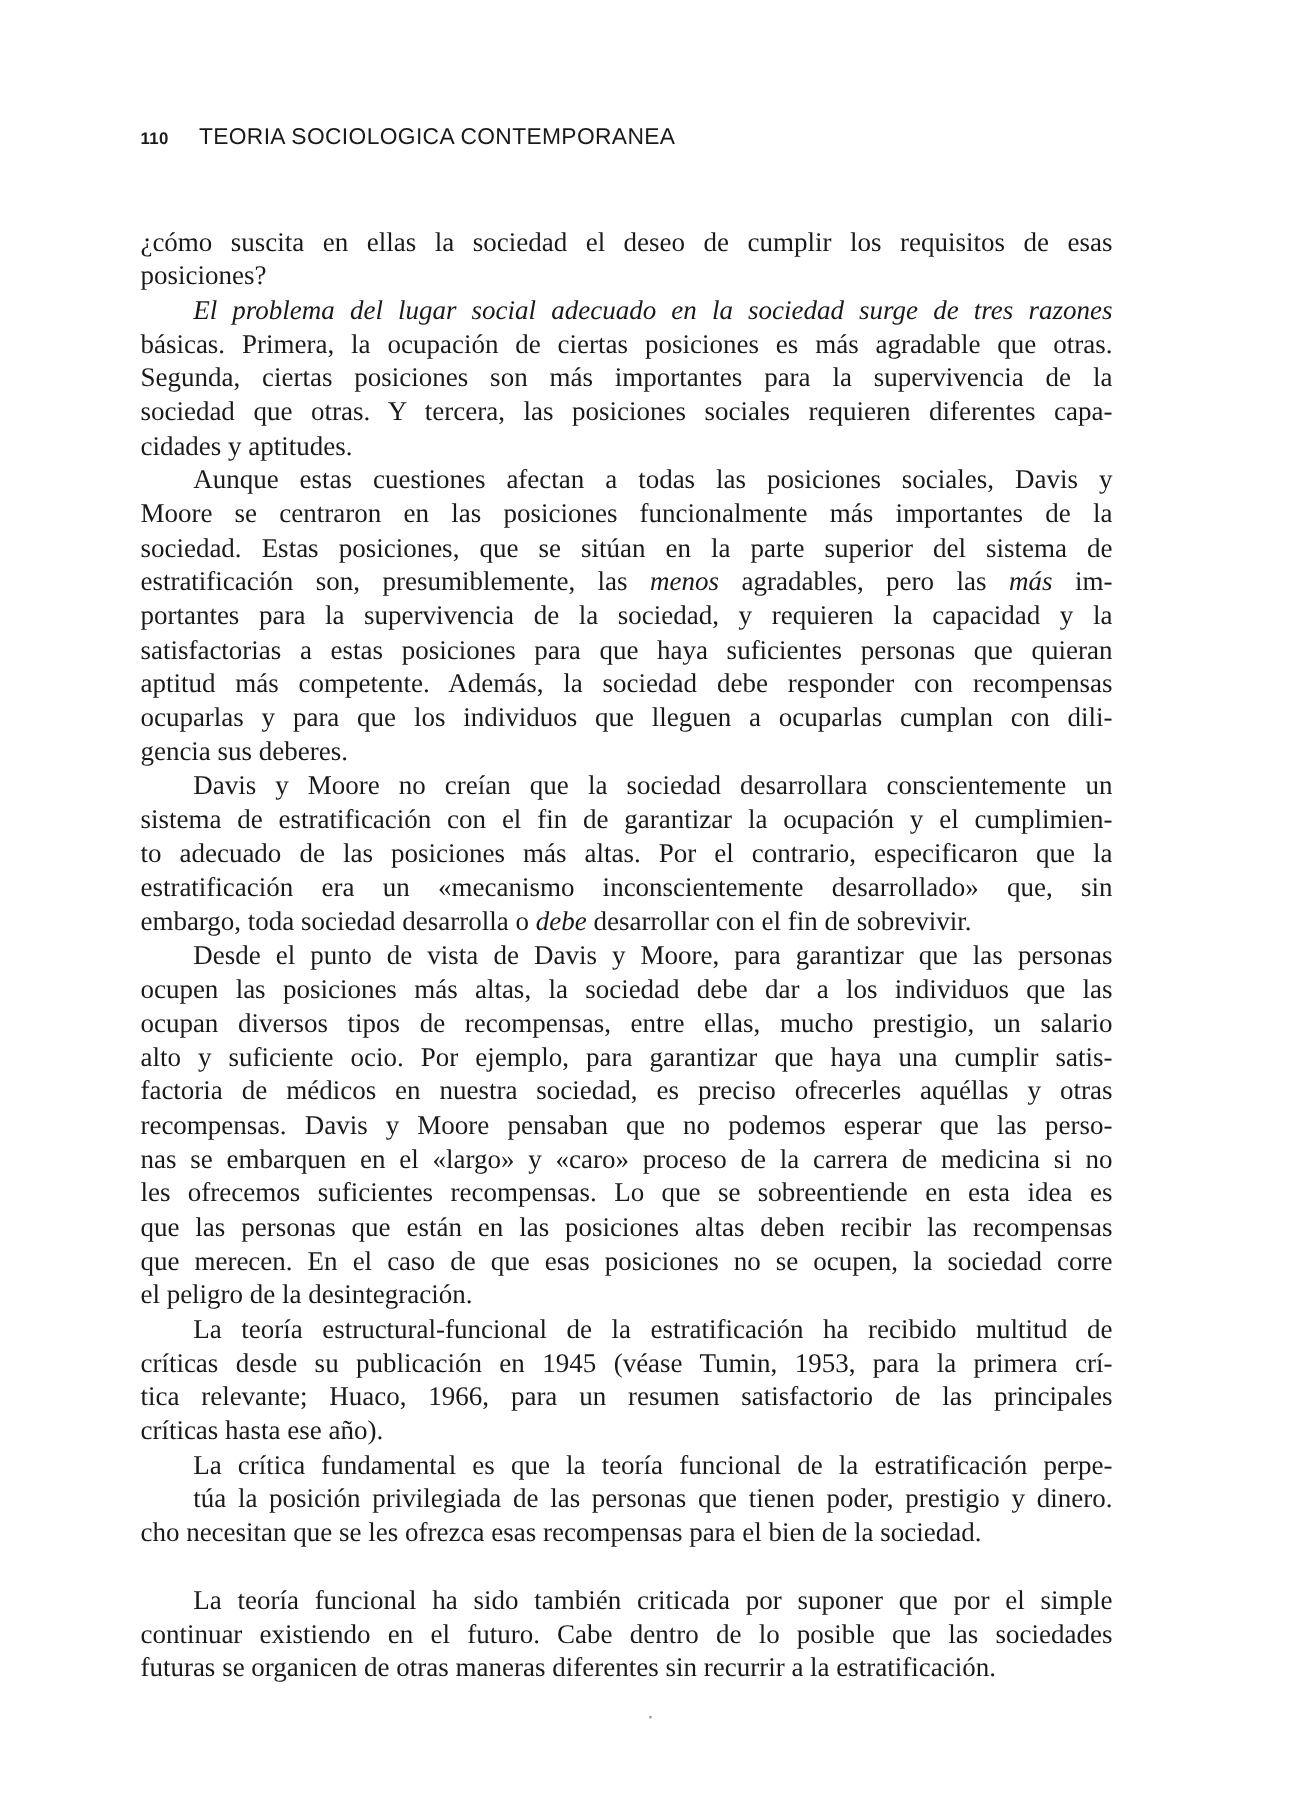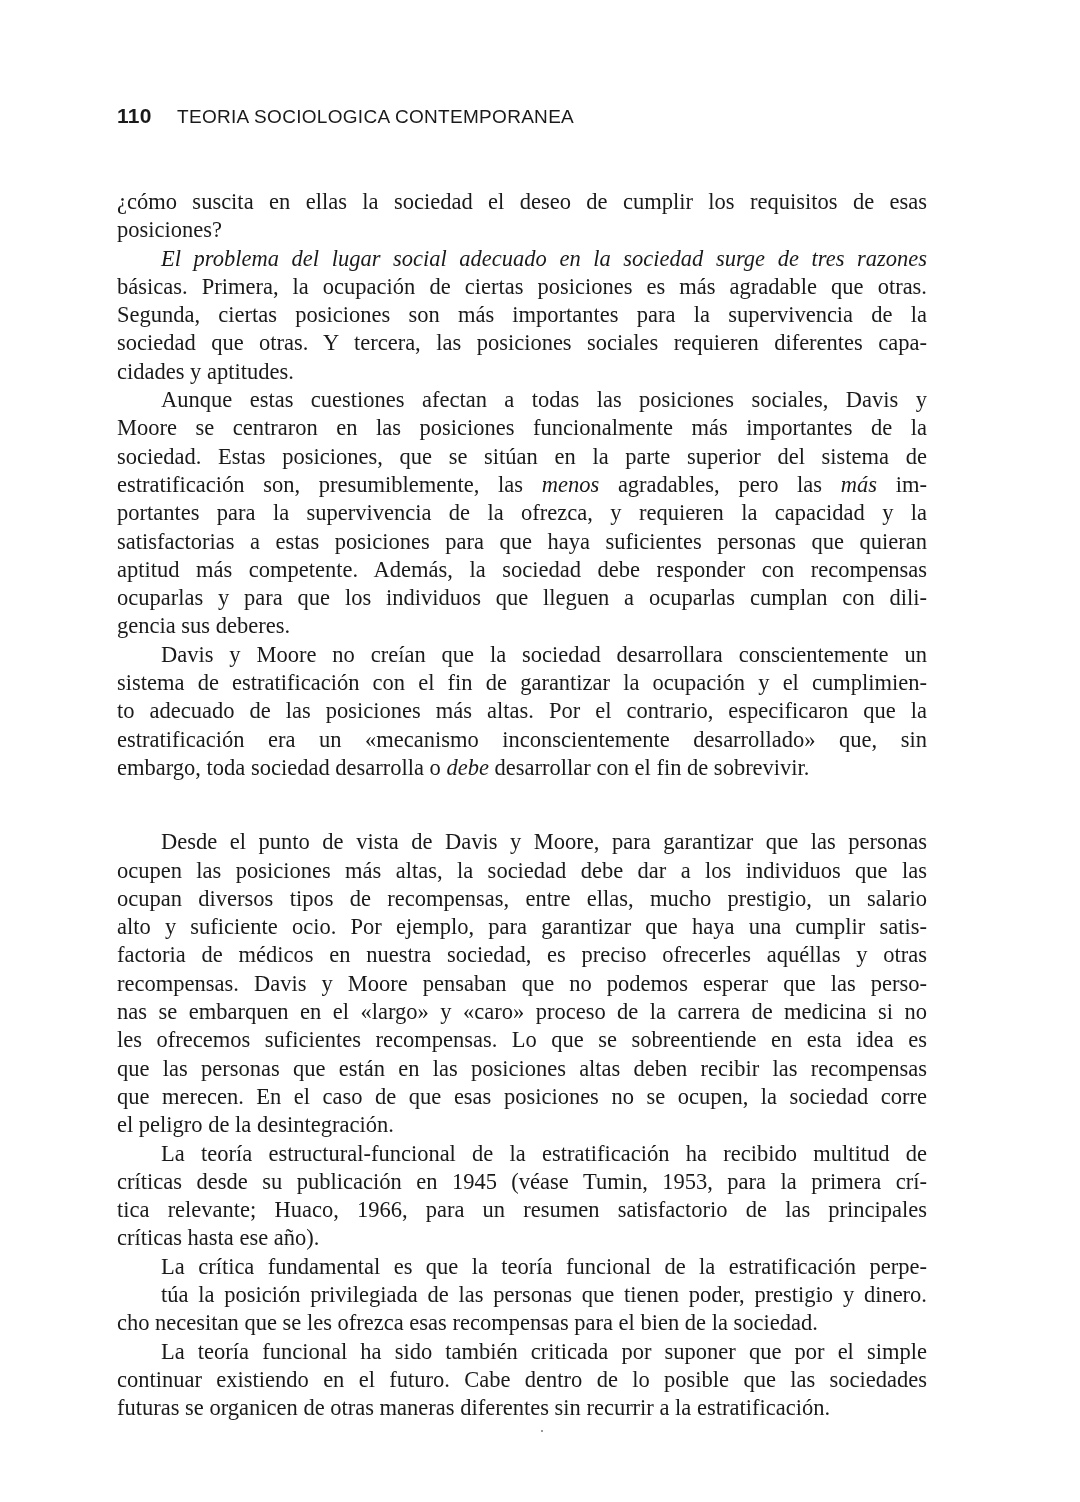--- a/index.html
+++ b/index.html
@@ -2,21 +2,21 @@
 <html><head>
 <meta charset="utf-8">
 <style>
   html, body { margin: 0; padding: 0; background: #ffffff; }
   body { width: 1080px; height: 1502px; position: relative; overflow: hidden; color: #1a1a1a; }
   .page { position: absolute; left: 117px; top: 0; width: 810px; }
   .running-head {
     position: absolute; top: 104px; left: 0; white-space: nowrap;
     font-family: "Liberation Sans", sans-serif; font-size: 19px; letter-spacing: 0.3px;
   }
-  .running-head .folio { font-weight: bold; font-size: 21px; margin-right: 20px; }
+  .running-head .folio { font-weight: bold; font-size: 14px; margin-right: 20px; }
   .body-text {
     position: absolute; top: 164px; left: 0; width: 810px;
     font-family: "Liberation Serif", serif; font-size: 22.5px;
   }
   .line {
     height: 28.3px; line-height: 28.3px; white-space: nowrap;
     text-align: justify; text-align-last: justify; overflow: visible;
     transform-origin: left center;
   }
   .line.last { text-align-last: left; }
@@ -42,35 +42,35 @@
         <div class="line" style="word-spacing: 0px;">básicas. Primera, la ocupación de ciertas posiciones es más agradable que otras.</div>
         <div class="line" style="word-spacing: 0px;">Segunda, ciertas posiciones son más importantes para la supervivencia de la</div>
         <div class="line" style="word-spacing: 0px;">sociedad que otras. Y tercera, las posiciones sociales requieren diferentes capa-</div>
         <div class="line last">cidades y aptitudes.</div>
       </div>
       <div>
         <div class="line indent" style="word-spacing: 0px;">Aunque estas cuestiones afectan a todas las posiciones sociales, Davis y</div>
         <div class="line" style="word-spacing: 0px;">Moore se centraron en las posiciones funcionalmente más importantes de la</div>
         <div class="line" style="word-spacing: 0px;">sociedad. Estas posiciones, que se sitúan en la parte superior del sistema de</div>
         <div class="line" style="word-spacing: 0px;">estratificación son, presumiblemente, las <em>menos</em> agradables, pero las <em>más</em> im-</div>
-        <div class="line" style="word-spacing: 0px;">portantes para la supervivencia de la ofrezca, y requieren la capacidad y la</div>
+        <div class="line" style="word-spacing: 0px;">portantes para la supervivencia de la sociedad, y requieren la capacidad y la</div>
         <div class="line" style="word-spacing: 0px;">satisfactorias a estas posiciones para que haya suficientes personas que quieran</div>
         <div class="line" style="word-spacing: 0px;">aptitud más competente. Además, la sociedad debe responder con recompensas</div>
         <div class="line" style="word-spacing: 0px;">ocuparlas y para que los individuos que lleguen a ocuparlas cumplan con dili-</div>
         <div class="line last">gencia sus deberes.</div>
       </div>
       <div>
         <div class="line indent" style="word-spacing: 0px;">Davis y Moore no creían que la sociedad desarrollara conscientemente un</div>
         <div class="line" style="word-spacing: 0px;">sistema de estratificación con el fin de garantizar la ocupación y el cumplimien-</div>
         <div class="line" style="word-spacing: 0px;">to adecuado de las posiciones más altas. Por el contrario, especificaron que la</div>
         <div class="line" style="word-spacing: 0px;">estratificación era un «mecanismo inconscientemente desarrollado» que, sin</div>
         <div class="line last">embargo, toda sociedad desarrolla o <em>debe</em> desarrollar con el fin de sobrevivir.</div>
       </div>
       <div>
-        <div class="line indent" style="word-spacing: 0px; margin-top: 46px;">Desde el punto de vista de Davis y Moore, para garantizar que las personas</div>
+        <div class="line indent" style="word-spacing: 0px;">Desde el punto de vista de Davis y Moore, para garantizar que las personas</div>
         <div class="line" style="word-spacing: 0px;">ocupen las posiciones más altas, la sociedad debe dar a los individuos que las</div>
         <div class="line" style="word-spacing: 0px;">ocupan diversos tipos de recompensas, entre ellas, mucho prestigio, un salario</div>
         <div class="line" style="word-spacing: 0px;">alto y suficiente ocio. Por ejemplo, para garantizar que haya una cumplir satis-</div>
         <div class="line" style="word-spacing: 0px;">factoria de médicos en nuestra sociedad, es preciso ofrecerles aquéllas y otras</div>
         <div class="line" style="word-spacing: 0px;">recompensas. Davis y Moore pensaban que no podemos esperar que las perso-</div>
         <div class="line" style="word-spacing: 0px;">nas se embarquen en el «largo» y «caro» proceso de la carrera de medicina si no</div>
         <div class="line" style="word-spacing: 0px;">les ofrecemos suficientes recompensas. Lo que se sobreentiende en esta idea es</div>
         <div class="line" style="word-spacing: 0px;">que las personas que están en las posiciones altas deben recibir las recompensas</div>
         <div class="line" style="word-spacing: 0px;">que merecen. En el caso de que esas posiciones no se ocupen, la sociedad corre</div>
         <div class="line last">el peligro de la desintegración.</div>
@@ -80,19 +80,19 @@
         <div class="line" style="word-spacing: 0px;">críticas desde su publicación en 1945 (véase Tumin, 1953, para la primera crí-</div>
         <div class="line" style="word-spacing: 0px;">tica relevante; Huaco, 1966, para un resumen satisfactorio de las principales</div>
         <div class="line last">críticas hasta ese año).</div>
       </div>
       <div>
         <div class="line indent" style="word-spacing: 0px;">La crítica fundamental es que la teoría funcional de la estratificación perpe-</div>
         <div class="line" style="word-spacing: 0px; margin-left: 44px;">túa la posición privilegiada de las personas que tienen poder, prestigio y dinero.</div>
         <div class="line last">cho necesitan que se les ofrezca esas recompensas para el bien de la sociedad.</div>
       </div>
       <div>
-        <div class="line indent" style="word-spacing: 0px;">La teoría funcional ha sido también criticada por suponer que por el simple</div>
+        <div class="line indent" style="word-spacing: 0px; margin-top: 28px;">La teoría funcional ha sido también criticada por suponer que por el simple</div>
         <div class="line" style="word-spacing: 0px;">continuar existiendo en el futuro. Cabe dentro de lo posible que las sociedades</div>
         <div class="line last">futuras se organicen de otras maneras diferentes sin recurrir a la estratificación.</div>
       </div>
     </div>
 </div>
 <div class="stray-dot"></div>
 
 </body></html>

